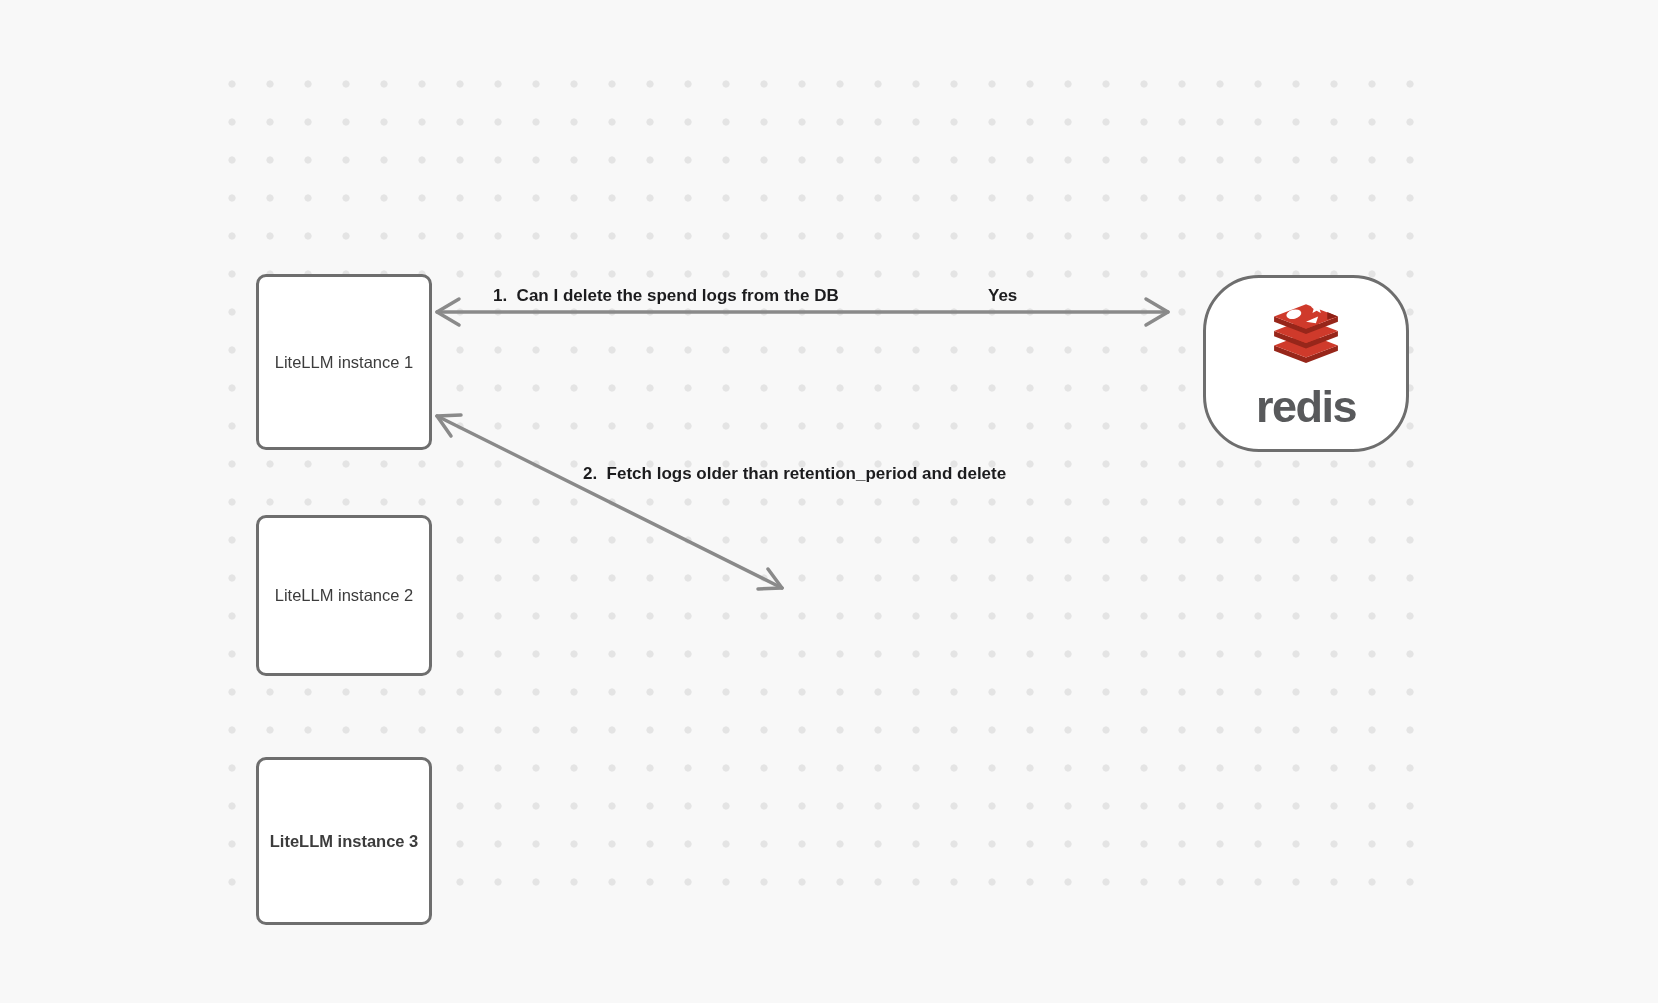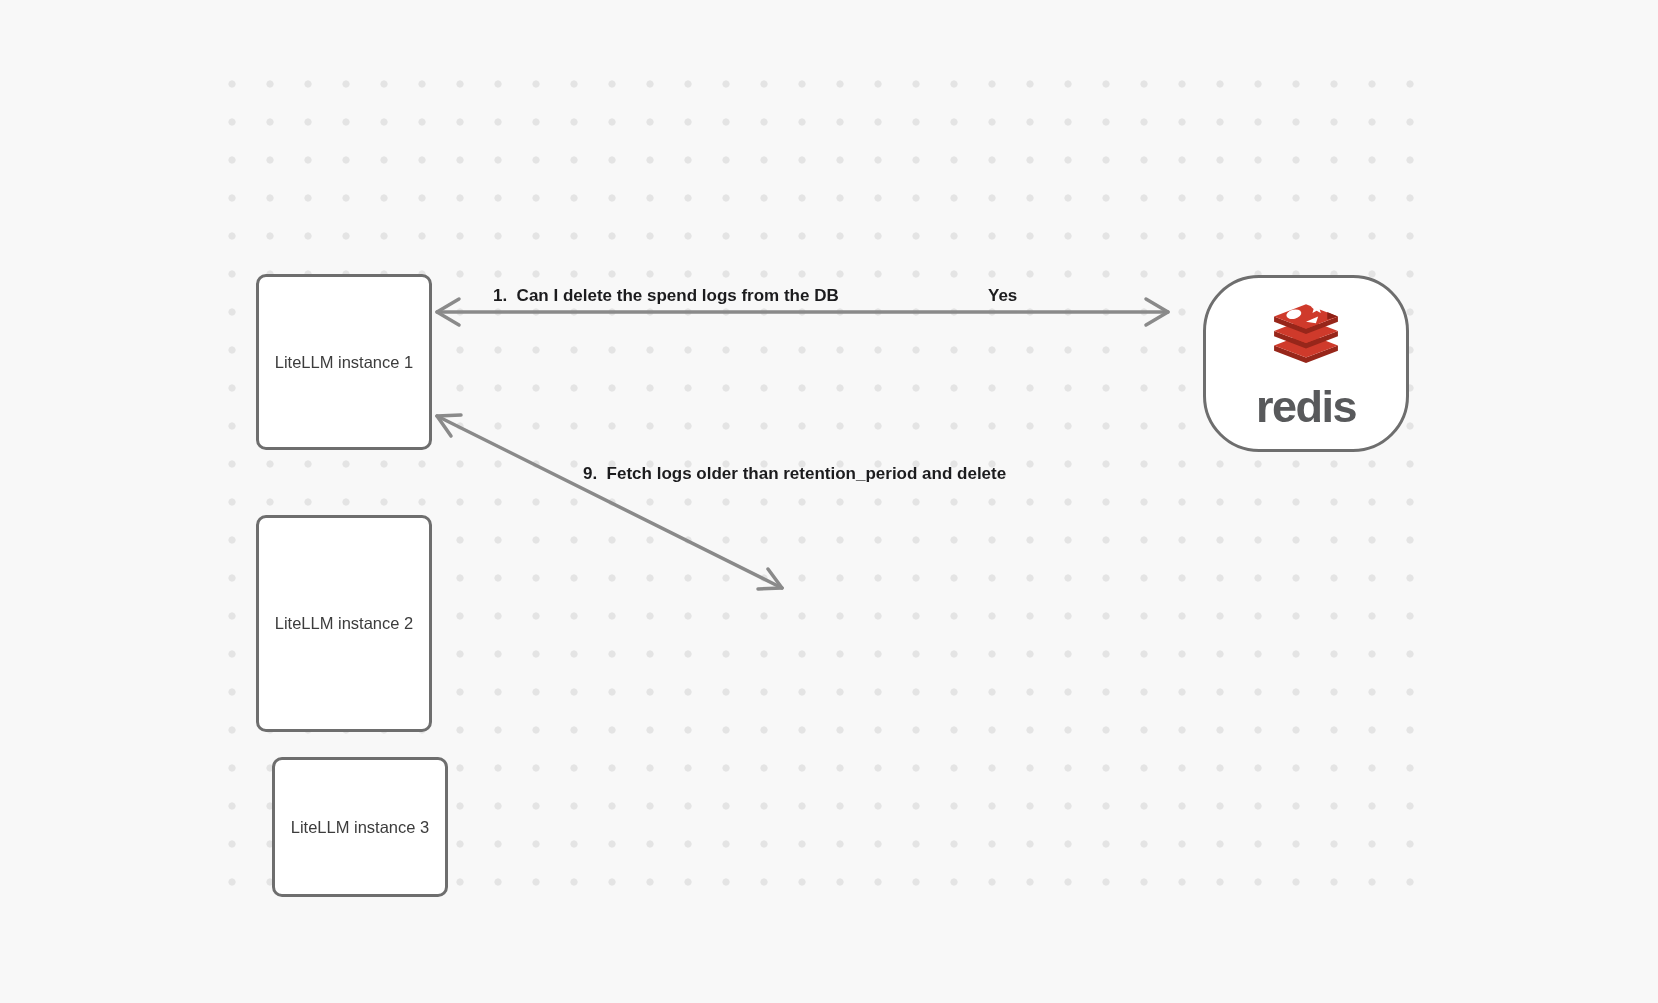--- a/index.html
+++ b/index.html
@@ -25,22 +25,22 @@
   .pg-logo{position:absolute;left:14px;top:66px;}
   .db-label{position:absolute;left:87px;top:89px;font-size:39px;font-weight:700;color:#2b2b2b;line-height:1;}
 
   .edge-label{position:absolute;font-size:17px;font-weight:700;color:#1c1c1e;
               white-space:pre;line-height:25px;}
   #edge1-label{left:493px;top:283px;}
   #edge1-response{left:988px;top:283px;text-align:right;}
   #edge2-label{left:583px;top:461px;}
 
   #inst1{left:256px;top:274px;width:176px;height:176px;}
-  #inst2{left:256px;top:515px;width:176px;height:217px;}
-  #inst3{left:272px;top:757px;width:176px;height:140px;}
+  #inst2{left:256px;top:515px;width:176px;height:161px;}
+  #inst3{left:256px;top:757px;width:176px;height:168px;font-weight:bold;}
 </style>
 </head>
 <body>
 
 <div id="canvas">
 
   <div class="dots"></div>
 
   <svg class="arrow-layer" viewBox="0 0 1658 1003" fill="none">
     <g stroke="#8a8a8a" stroke-width="3.5" stroke-linecap="round" stroke-linejoin="round">
@@ -86,15 +86,15 @@
         <polygon points="64,5 66.5,10 72,10.5 68,14 69.5,19.5 64,16.5 58.5,19.5 60,14 56,10.5 61.5,10" fill="#ffffff"></polygon>
         <polygon points="50,31 66,24 63,33" fill="#ffffff"></polygon>
       </g>
     </svg>
     <span class="redis-word">redis</span>
   </div>
 
 
   <span class="edge-label" id="edge1-label">1.  Can I delete the spend logs from the DB</span>
   <span class="edge-label" id="edge1-response">Yes</span>
-  <span class="edge-label" id="edge2-label">9.  Fetch logs older than retention_period and delete</span>
+  <span class="edge-label" id="edge2-label">2.  Fetch logs older than retention_period and delete</span>
 
 </div>
 
 </body></html>

